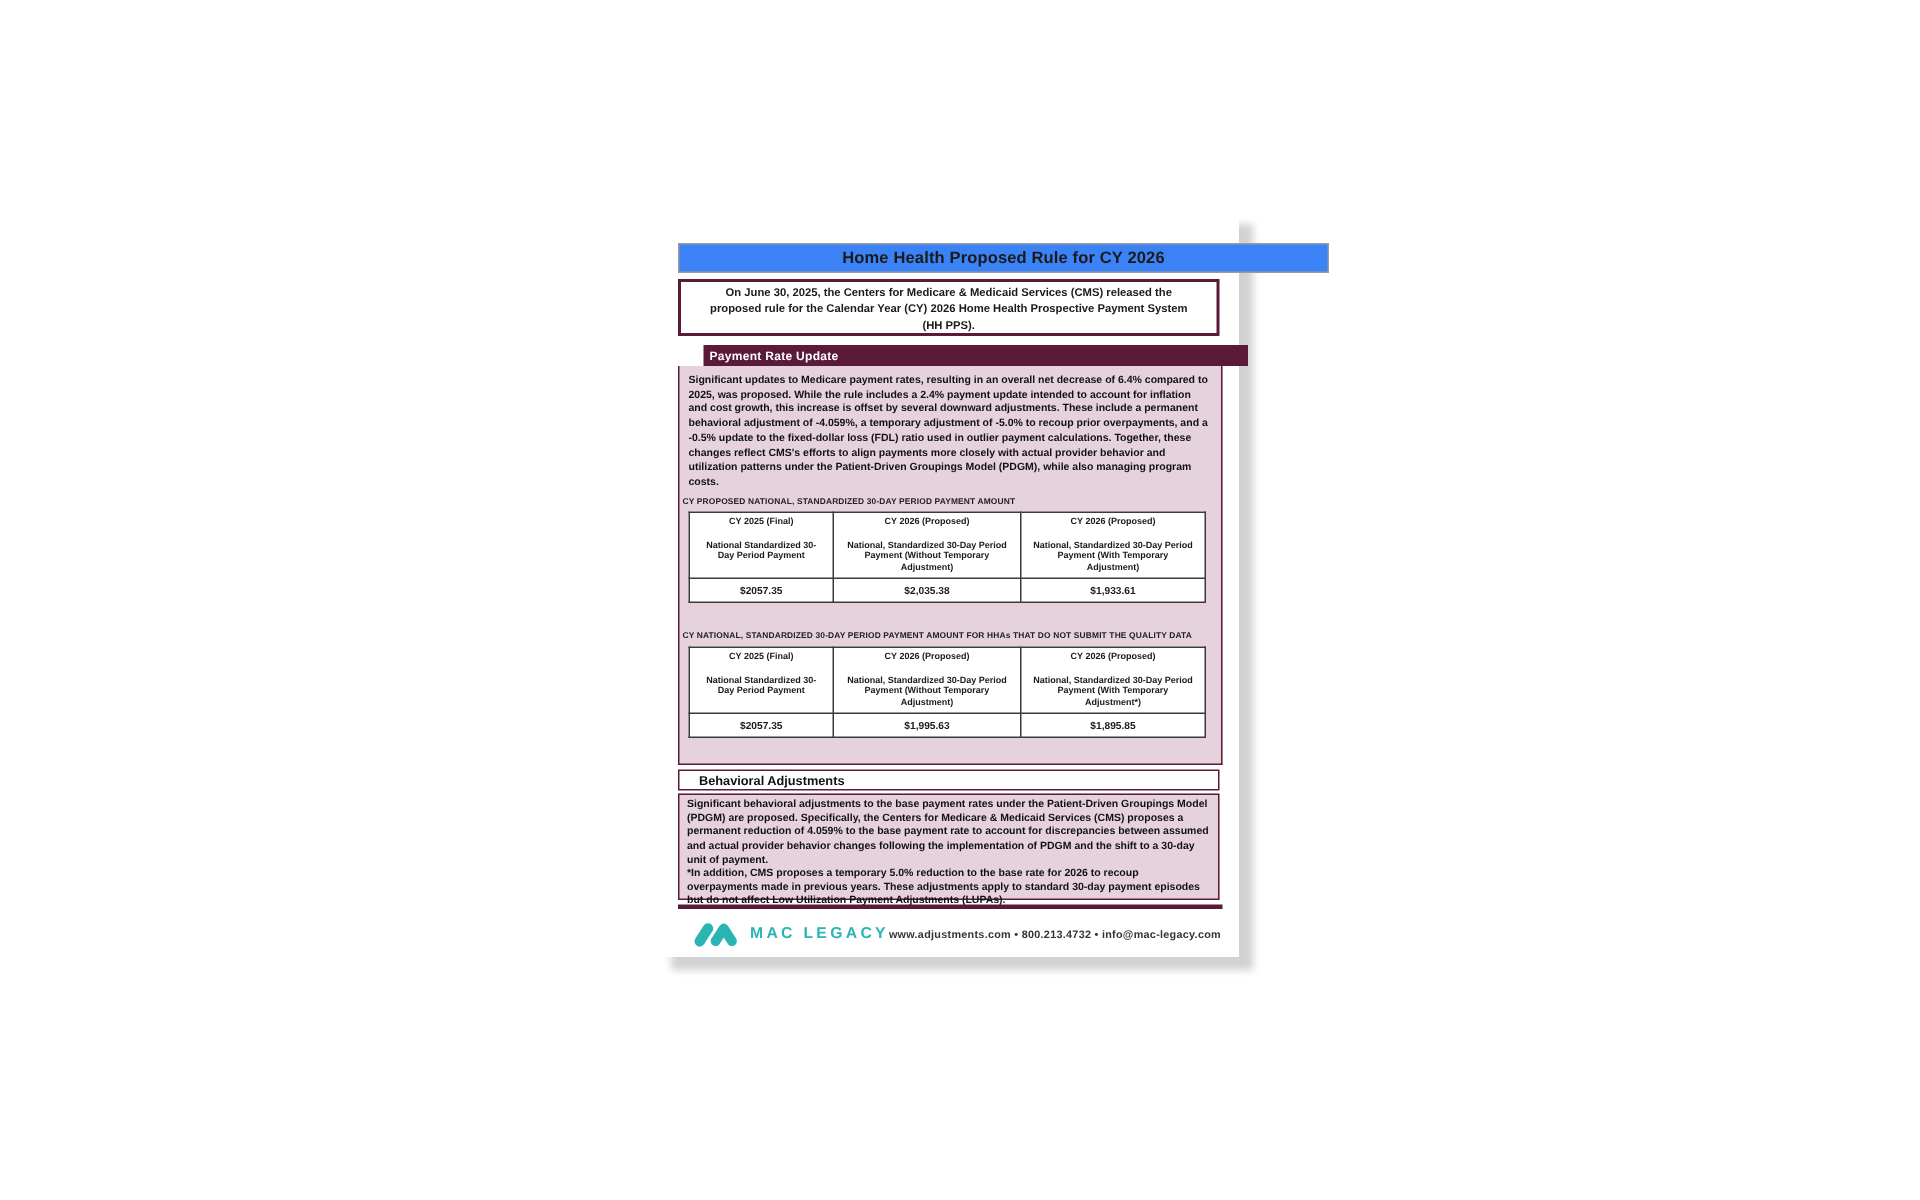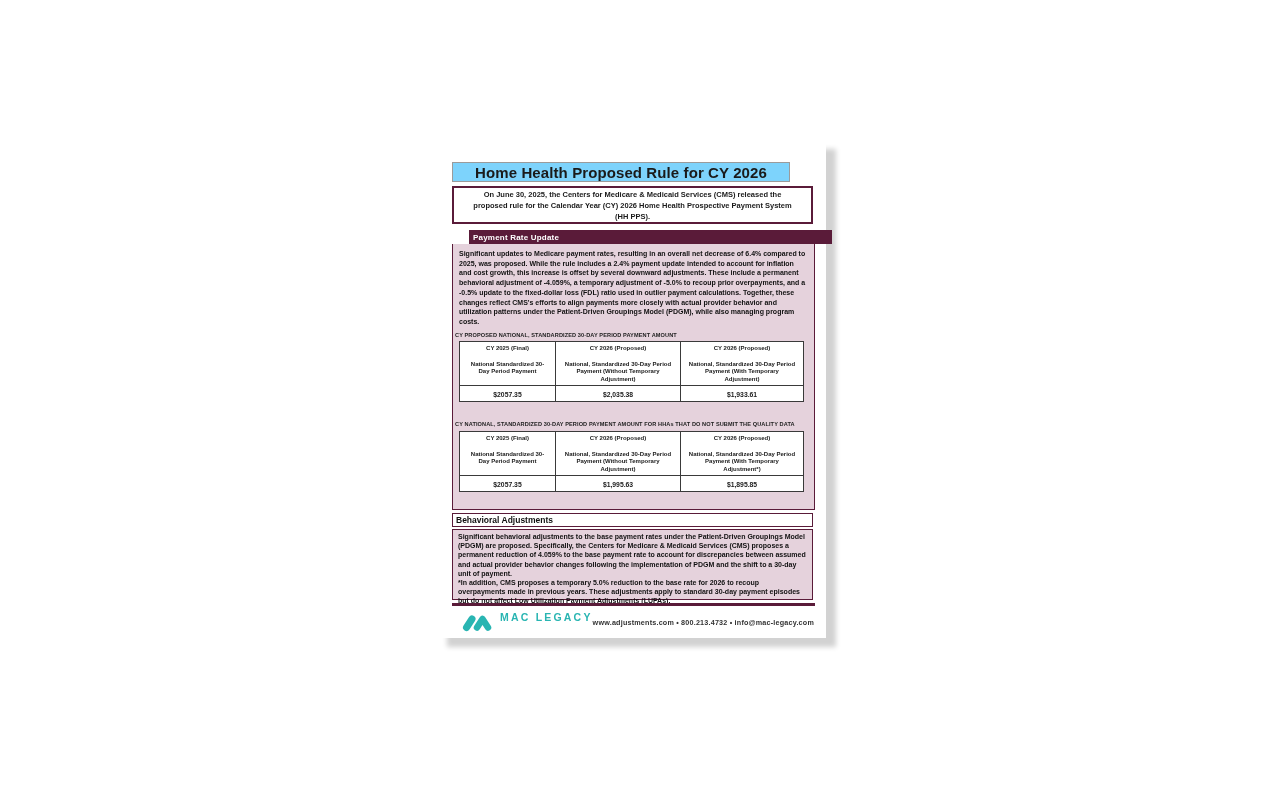--- a/index.html
+++ b/index.html
@@ -7,24 +7,24 @@
               font-family:"Liberation Sans", sans-serif; color:#1a1a1a; }
 
   .page {
     position:absolute; left:437px; top:140px; width:389px; height:498px;
     background:#ffffff;
     box-shadow:10px 9px 5px #d2d2d2;
   }
 
   
   .title-box {
-    position:absolute; left:15px; top:22px; width:338px; height:20px;
-    background:#7dd3fc; border:1px solid #9b9b9b;
+    position:absolute; left:15px; top:22px; width:434px; height:20px;
+    background:#3b82f6; border:1px solid #9b9b9b;
     display:flex; align-items:center; justify-content:center;
-    font-size:15px; font-weight:bold; letter-spacing:0.1px;
+    font-size:11px; font-weight:bold; letter-spacing:0.1px;
   }
 
   
   .intro-box {
     position:absolute; left:15px; top:46px; width:361px; height:38px;
     background:#ffffff; border:2.5px solid #5a1b39;
     display:flex; flex-direction:column; align-items:center; justify-content:center;
     text-align:center; font-size:7.5px; font-weight:bold; line-height:11px;
     padding:0 14px;
     gap:24px;
@@ -64,38 +64,38 @@
   table.ptable tr.hdr td { height:39px; }
   table.ptable td .year { display:block; margin-bottom:8px; }
   table.ptable td .sub  { display:block; }
   table.ptable tr.val td { height:16px; font-size:6.8px; padding-top:4px; vertical-align:middle; }
   table.ptable col.c1 { width:96px; } table.ptable col.c2 { width:125px; } table.ptable col.c3 { width:123px; }
 
   
   .ba-header {
     position:absolute; left:15px; top:373px; width:361px; height:14px;
     background:#ffffff; border:1px solid #5a1b39;
-    display:flex; align-items:center; padding-left:3px;
+    display:flex; align-items:center; padding-left:13px;
     font-size:8.5px; font-weight:bold; color:#111;
   }
   .ba-body {
     position:absolute; left:15px; top:389px; width:361px; height:71px;
     background:#e5d2dc; border:1.5px solid #5a1b39;
     padding:2px 5px; font-size:7px; font-weight:600; line-height:9.2px; color:#111;
   }
 
   
   .footer-divider {
     position:absolute; left:15px; top:463px; width:363px; height:3px; background:#5a1b39;
   }
   .footer {
     position:absolute; left:15px; top:466px; width:363px; height:32px;
     display:flex; align-items:center;
   }
-  .logo { display:flex; margin-left:8px; }
+  .logo { display:flex; align-items:center; margin-left:8px; }
   .logo-text {
     color:#29b5b2; font-size:10.5px; font-weight:bold; letter-spacing:2.2px; margin-left:6px;
     white-space:nowrap;
   }
   .contact {
     margin-left:auto; margin-right:22px;
     font-size:7.2px; font-weight:bold; color:#333; letter-spacing:0.2px; white-space:nowrap;
   }
 </style>
 </head>

